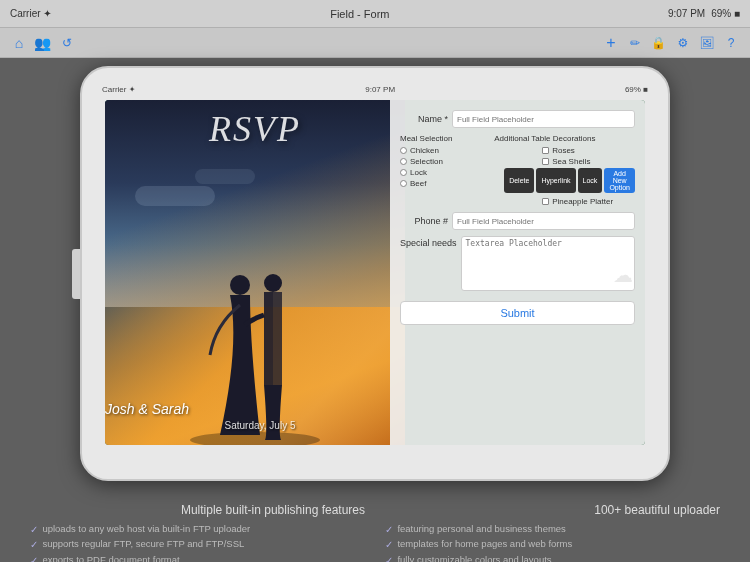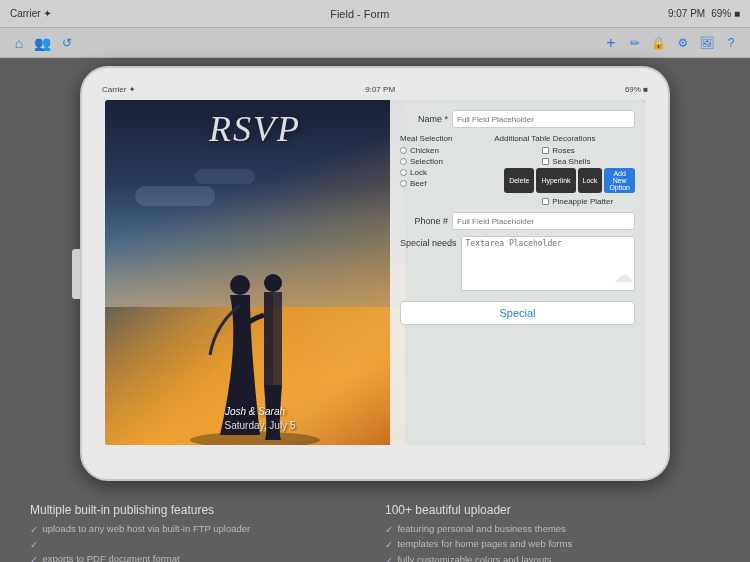--- a/index.html
+++ b/index.html
@@ -138,23 +138,22 @@
       text-shadow: 2px 2px 6px rgba(0,0,0,0.5);
       letter-spacing: 2px;
     }
 
     
     .wedding-names {
       position: absolute;
       bottom: 28px;
       left: 0;
       width: 300px;
-      text-align: center;
       color: white;
-      font-size: 10px;
+      font-size: 14px;
       font-style: italic;
       text-shadow: 1px 1px 3px rgba(0,0,0,0.7);
     }
     .wedding-date {
       position: absolute;
       bottom: 14px;
       left: 0;
       width: 300px;
       text-align: center;
       color: rgba(255,255,255,0.85);
@@ -320,21 +319,21 @@
       margin-top: 8px;
     }
     .info-col {
       flex: 1;
     }
     .info-title {
       font-size: 12px;
       color: #ddd;
       font-weight: 500;
       margin-bottom: 6px;
-      text-align: left;
+      text-align: right;
     }
     .info-item {
       display: flex;
       align-items: flex-start;
       gap: 4px;
       margin-bottom: 3px;
     }
     .info-check {
       color: #aad;
       font-size: 10px;
@@ -496,39 +495,40 @@
           <input class="form-input" type="text" placeholder="Full Field Placeholder" style="">
         </div>
 
         
         <div class="form-row" style="align-items:flex-start;">
           <span class="form-label" style="margin-top:2px;">Special needs</span>
           <textarea class="form-textarea" placeholder="Textarea Placeholder" style=""></textarea>
         </div>
 
         
-        <button class="submit-btn">Special</button>
+        <button class="submit-btn">Submit</button>
       </div>
 
       <div class="cloud-icon" style="right:4px;top:50%;transform:translateY(-50%);position:absolute;color:rgba(200,200,200,0.4);font-size:20px;">☁</div>
 
     </div>
 
   </div>
 
   <div class="bottom-info">
 
     <div class="info-col">
       <div class="info-title">Multiple built-in publishing features</div>
       <div class="info-item">
         <span class="info-check">✓</span>
         <span class="info-text">uploads to any web host via built-in FTP uploader</span>
       </div>
       <div class="info-item">
         <span class="info-check">✓</span>
+        <span class="info-text">supports regular FTP, secure FTP and FTP/SSL</span>
       </div>
       <div class="info-item">
         <span class="info-check">✓</span>
         <span class="info-text">exports to PDF document format</span>
       </div>
 
     </div>
 
     <div class="info-col">
       <div class="info-title">100+ beautiful uploader</div>

